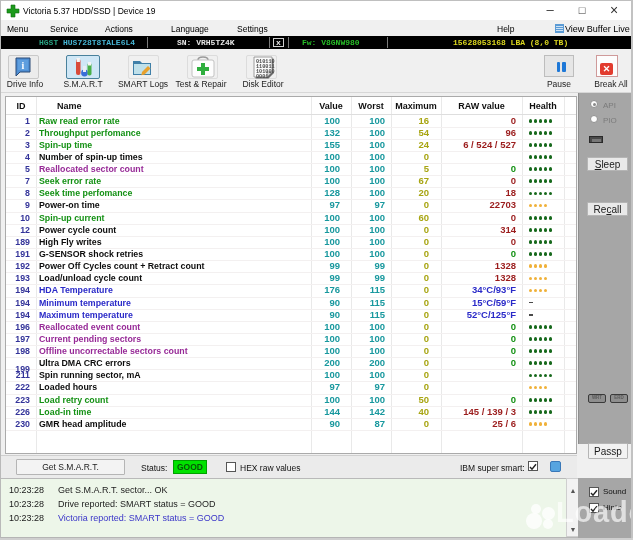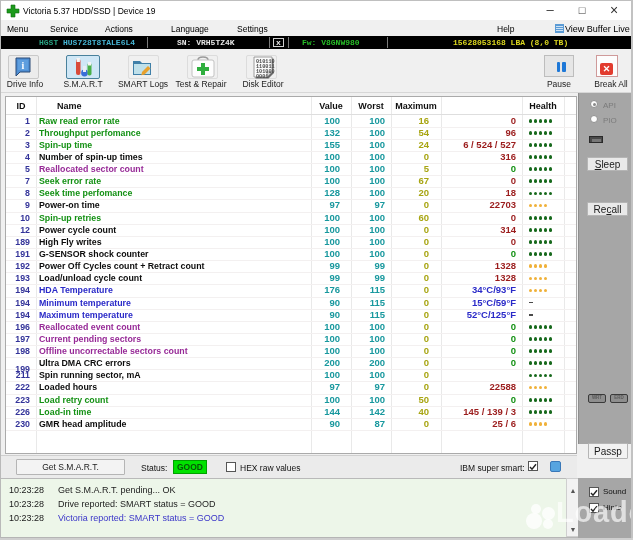--- a/index.html
+++ b/index.html
@@ -197,20 +197,21 @@
   <div class="cline" style="left:385px"></div>
   <div class="cline" style="left:435px"></div>
   <div class="cline" style="left:516px"></div>
   <div class="cline" style="left:558px"></div>
   <div class="rline" style="top:17px;background:#dedede"></div>
   <div class="chead" style="left:0;width:30px">ID</div>
   <div class="chead" style="left:51px;text-align:left">Name</div>
   <div class="chead" style="left:305px;width:40px">Value</div>
   <div class="chead" style="left:345px;width:40px">Worst</div>
   <div class="chead" style="left:385px;width:50px">Maximum</div>
+  <div class="chead" style="left:435px;width:81px">RAW value</div>
   <div class="chead" style="left:516px;width:42px">Health</div>
 <div class="rline" style="top:29.6px"></div>
 <div class="cell id" style="top:17.5px">1</div>
 <div class="cell nm green" style="top:17.5px">Raw read error rate</div>
 <div class="cell num val" style="top:17.5px">100</div>
 <div class="cell num wor" style="top:17.5px">100</div>
 <div class="cell num tre" style="top:17.5px">16</div>
 <div class="cell num raw r-red" style="top:17.5px">0</div>
 <i class="dot dg" style="left:522.5px;top:21.8px"></i>
     <i class="dot dg" style="left:527.5px;top:21.8px"></i>
@@ -240,21 +241,20 @@
     <i class="dot dg" style="left:527.5px;top:46.0px"></i>
     <i class="dot dg" style="left:532.5px;top:46.0px"></i>
     <i class="dot dg" style="left:537.5px;top:46.0px"></i>
     <i class="dot dg" style="left:542.5px;top:46.0px"></i>
 <div class="rline" style="top:66.0px"></div>
 <div class="cell id" style="top:53.9px">4</div>
 <div class="cell nm black" style="top:53.9px">Number of spin-up times</div>
 <div class="cell num val" style="top:53.9px">100</div>
 <div class="cell num wor" style="top:53.9px">100</div>
 <div class="cell num tre" style="top:53.9px">0</div>
-<div class="cell num raw r-red" style="top:53.9px">316</div>
 <i class="dot dg" style="left:522.5px;top:58.2px"></i>
     <i class="dot dg" style="left:527.5px;top:58.2px"></i>
     <i class="dot dg" style="left:532.5px;top:58.2px"></i>
     <i class="dot dg" style="left:537.5px;top:58.2px"></i>
     <i class="dot dg" style="left:542.5px;top:58.2px"></i>
 <div class="rline" style="top:78.2px"></div>
 <div class="cell id" style="top:66.0px">5</div>
 <div class="cell nm purple" style="top:66.0px">Reallocated sector count</div>
 <div class="cell num val" style="top:66.0px">100</div>
 <div class="cell num wor" style="top:66.0px">100</div>
@@ -295,21 +295,21 @@
 <div class="cell num val" style="top:102.4px">97</div>
 <div class="cell num wor" style="top:102.4px">97</div>
 <div class="cell num tre" style="top:102.4px">0</div>
 <div class="cell num raw r-red" style="top:102.4px">22703</div>
 <i class="dot do" style="left:522.5px;top:106.7px"></i>
     <i class="dot do" style="left:527.5px;top:106.7px"></i>
     <i class="dot do" style="left:532.5px;top:106.7px"></i>
     <i class="dot do" style="left:537.5px;top:106.7px"></i>
 <div class="rline" style="top:126.7px"></div>
 <div class="cell id" style="top:114.5px">10</div>
-<div class="cell nm green" style="top:114.5px">Spin-up retries</div>
+<div class="cell nm green" style="top:114.5px">Spin-up current</div>
 <div class="cell num val" style="top:114.5px">100</div>
 <div class="cell num wor" style="top:114.5px">100</div>
 <div class="cell num tre" style="top:114.5px">60</div>
 <div class="cell num raw r-red" style="top:114.5px">0</div>
 <i class="dot dg" style="left:522.5px;top:118.8px"></i>
     <i class="dot dg" style="left:527.5px;top:118.8px"></i>
     <i class="dot dg" style="left:532.5px;top:118.8px"></i>
     <i class="dot dg" style="left:537.5px;top:118.8px"></i>
     <i class="dot dg" style="left:542.5px;top:118.8px"></i>
 <div class="rline" style="top:138.8px"></div>
@@ -331,21 +331,21 @@
 <div class="cell num wor" style="top:138.8px">100</div>
 <div class="cell num tre" style="top:138.8px">0</div>
 <div class="cell num raw r-red" style="top:138.8px">0</div>
 <i class="dot dg" style="left:522.5px;top:143.1px"></i>
     <i class="dot dg" style="left:527.5px;top:143.1px"></i>
     <i class="dot dg" style="left:532.5px;top:143.1px"></i>
     <i class="dot dg" style="left:537.5px;top:143.1px"></i>
     <i class="dot dg" style="left:542.5px;top:143.1px"></i>
 <div class="rline" style="top:163.1px"></div>
 <div class="cell id" style="top:150.9px">191</div>
-<div class="cell nm black" style="top:150.9px">G-SENSOR shock counter</div>
+<div class="cell nm black" style="top:150.9px">G-SENSOR shock retries</div>
 <div class="cell num val" style="top:150.9px">100</div>
 <div class="cell num wor" style="top:150.9px">100</div>
 <div class="cell num tre" style="top:150.9px">0</div>
 <div class="cell num raw r-grn" style="top:150.9px">0</div>
 <i class="dot dg" style="left:522.5px;top:155.2px"></i>
     <i class="dot dg" style="left:527.5px;top:155.2px"></i>
     <i class="dot dg" style="left:532.5px;top:155.2px"></i>
     <i class="dot dg" style="left:537.5px;top:155.2px"></i>
     <i class="dot dg" style="left:542.5px;top:155.2px"></i>
 <div class="rline" style="top:175.2px"></div>
@@ -455,21 +455,20 @@
     <i class="dot dg" style="left:527.5px;top:276.5px"></i>
     <i class="dot dg" style="left:532.5px;top:276.5px"></i>
     <i class="dot dg" style="left:537.5px;top:276.5px"></i>
     <i class="dot dg" style="left:542.5px;top:276.5px"></i>
 <div class="rline" style="top:296.5px"></div>
 <div class="cell id" style="top:284.4px">222</div>
 <div class="cell nm black" style="top:284.4px">Loaded hours</div>
 <div class="cell num val" style="top:284.4px">97</div>
 <div class="cell num wor" style="top:284.4px">97</div>
 <div class="cell num tre" style="top:284.4px">0</div>
-<div class="cell num raw r-red" style="top:284.4px">22588</div>
 <i class="dot do" style="left:522.5px;top:288.6px"></i>
     <i class="dot do" style="left:527.5px;top:288.6px"></i>
     <i class="dot do" style="left:532.5px;top:288.6px"></i>
     <i class="dot do" style="left:537.5px;top:288.6px"></i>
 <div class="rline" style="top:308.6px"></div>
 <div class="cell id" style="top:296.5px">223</div>
 <div class="cell nm green" style="top:296.5px">Load retry count</div>
 <div class="cell num val" style="top:296.5px">100</div>
 <div class="cell num wor" style="top:296.5px">100</div>
 <div class="cell num tre" style="top:296.5px">50</div>
@@ -514,21 +513,21 @@
   <div class="cb" style="left:527px;top:5px">
       <svg width="8" height="8" viewBox="0 0 8 8" style="display:block;margin:1px auto 0">
         <path d="M1 4 L3 6.2 L7 1.2" fill="none" stroke="#222" stroke-width="1.4"></path>
       </svg>
     </div>
   <div class="abs" style="left:549px;top:5px;width:11px;height:11px;background:#56a4e0;border:1px solid #3a78b8;border-radius:2px"></div>
 </div>
 
 <div id="logarea">
   <div class="lts" style="top:6px">10:23:28</div>
-    <div class="lmsg" style="top:6px">Get S.M.A.R.T. pending... OK</div>
+    <div class="lmsg" style="top:6px">Get S.M.A.R.T. sector... OK</div>
   <div class="lts" style="top:20px">10:23:28</div>
     <div class="lmsg" style="top:20px">Drive reported: SMART status = GOOD</div>
   <div class="lts" style="top:34px">10:23:28</div>
     <div class="lmsg" style="top:34px;color:#3a35c8">Victoria reported: SMART status = GOOD</div>
 </div>
 <div id="scrollv">
   <div class="abs" style="left:2.5px;top:8px;font-size:7px;color:#555">▲</div>
   <div class="abs" style="left:2.5px;bottom:3px;font-size:7px;color:#555">▼</div>
 </div>
 <div id="botline"></div>

